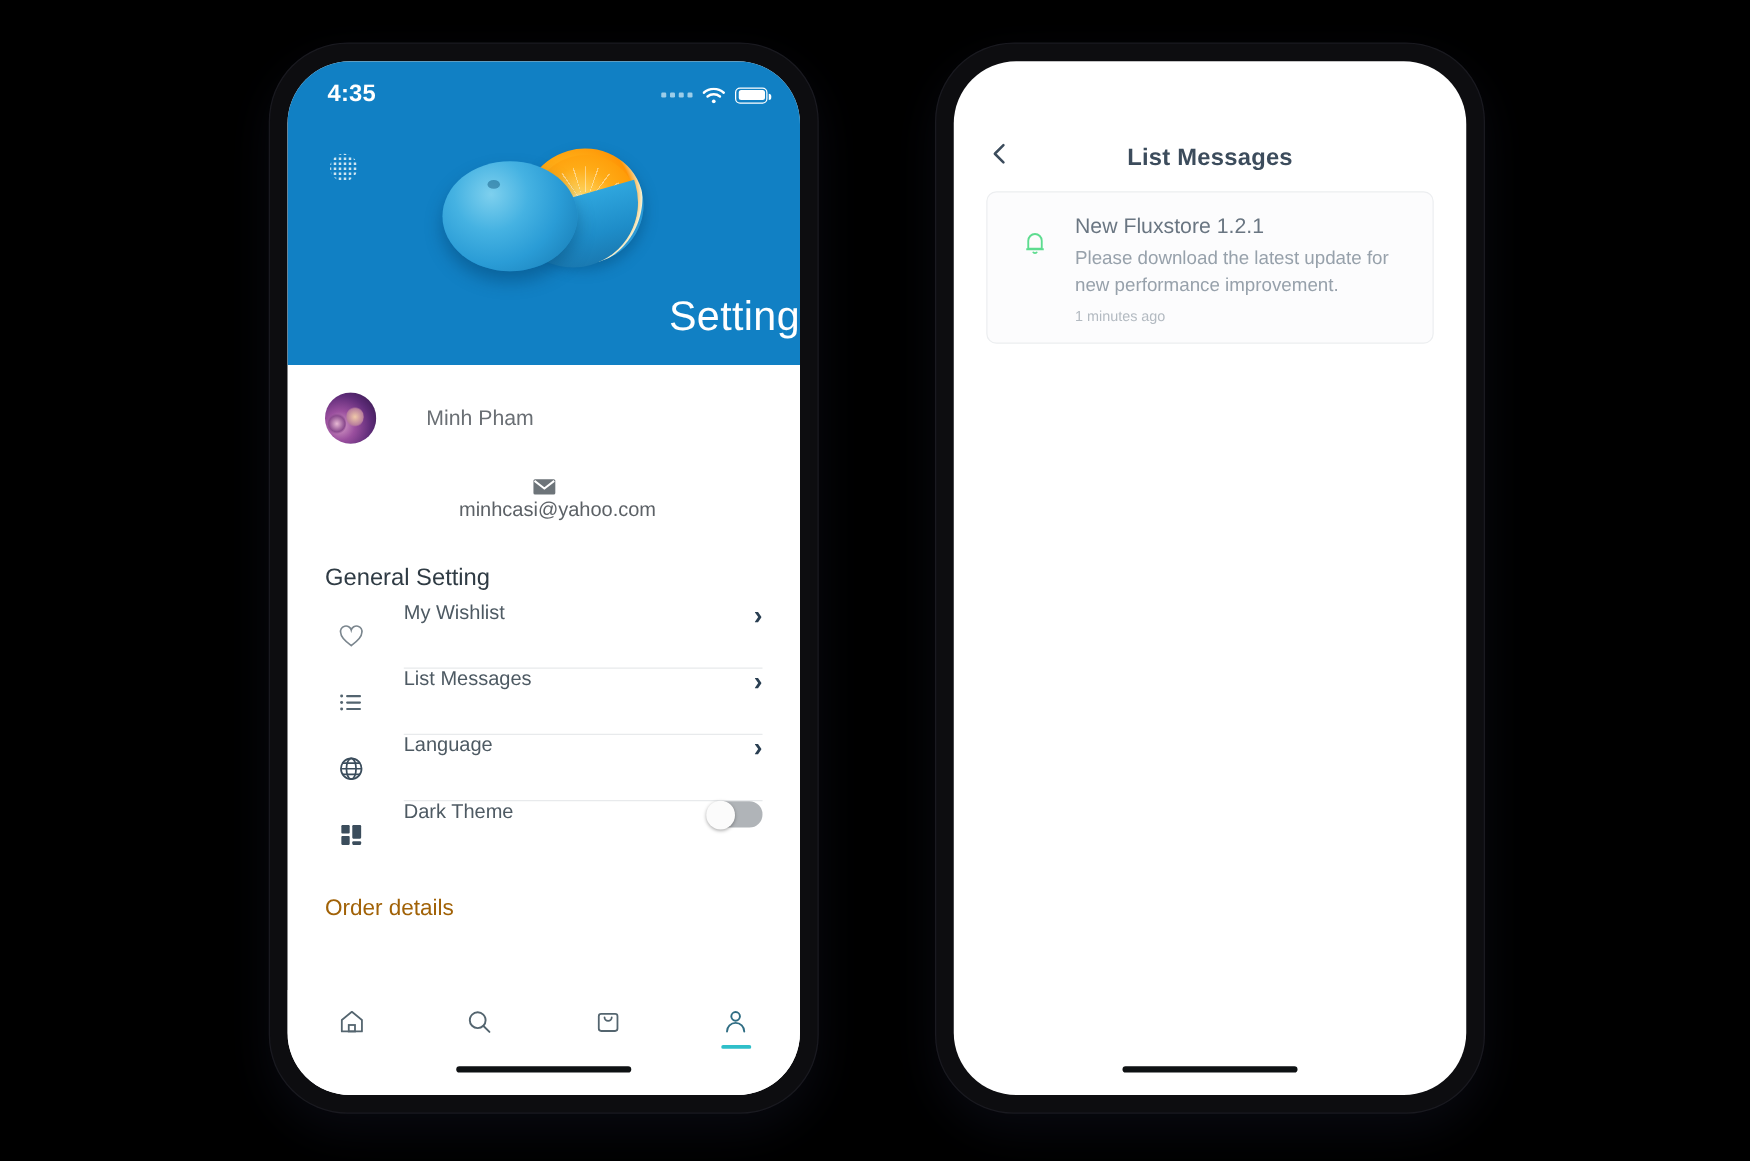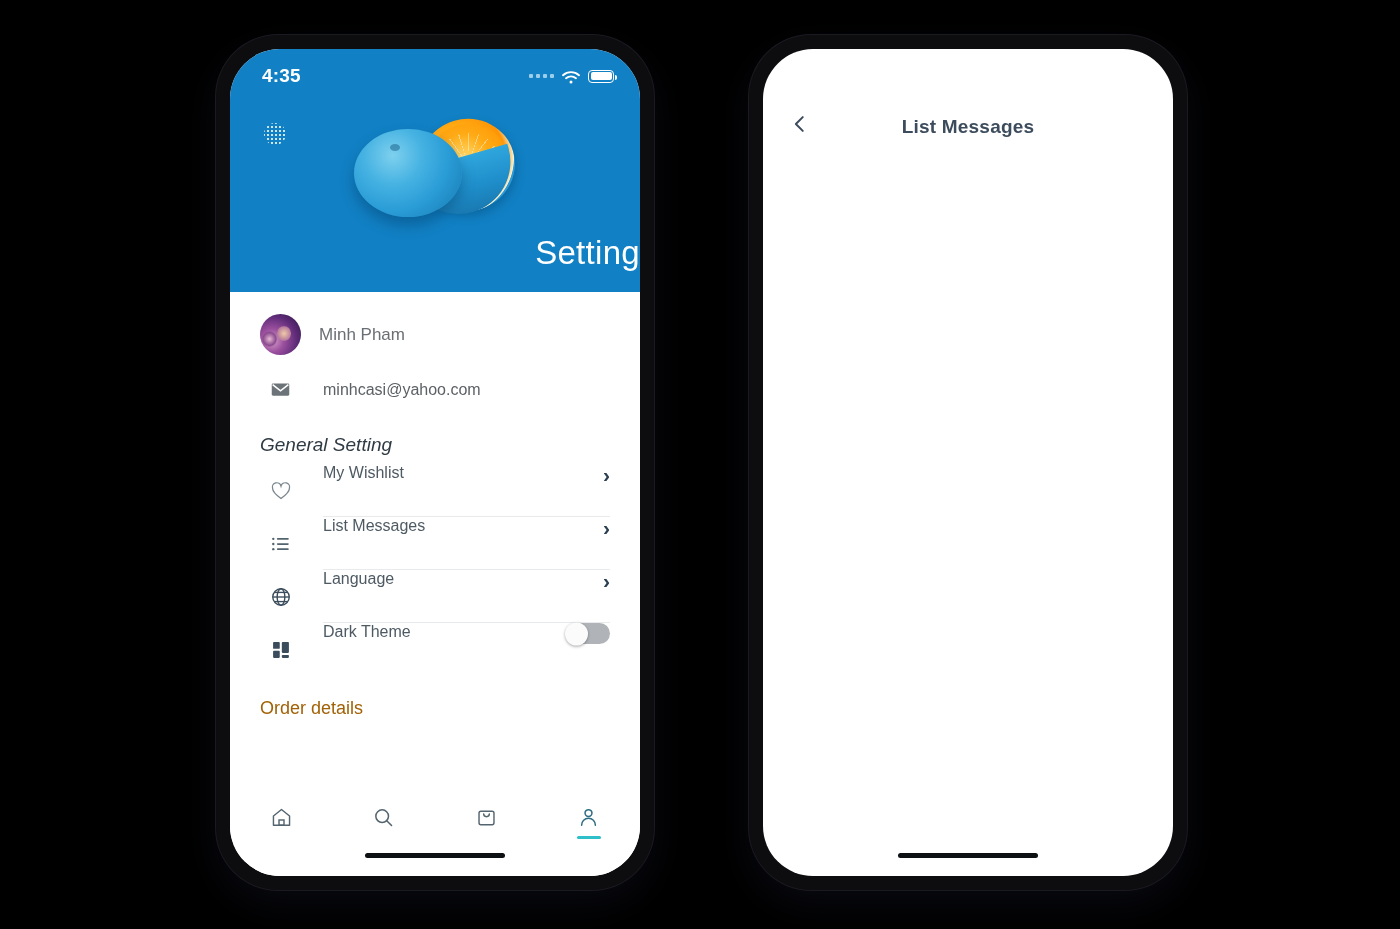--- a/index.html
+++ b/index.html
@@ -113,29 +113,29 @@
     flex: none; overflow:hidden; position:relative;
   }
   .avatar::before{
     content:""; position:absolute; left:42%; top:28%; width:34%; height:40%;
     border-radius:50%; background: radial-gradient(circle,#f0c9a8 0%, #b97f9d 60%, transparent 72%);
   }
   .avatar::after{
     content:""; position:absolute; left:6%; top:38%; width:36%; height:46%;
     border-radius:50%; background: radial-gradient(circle,#e8b9d4 0%, #8a4a8e 55%, transparent 70%);
   }
-  .profile-name { margin-left: 18px; font-size: 17px; color:#6a6f74; }
-
-  .email-row { display:flex; align-items:center; padding: 14px 30px 22px 30px; }
+  .profile-name { margin-left: 40px; font-size: 17px; color:#6a6f74; }
+
+  .email-row { display:flex; align-items:center; padding: 14px 30px 22px 30px; flex-direction: column; }
   .email-icon { width: 41px; display:flex; justify-content:center; flex:none; }
   .email-text { margin-left: 22px; font-size: 16px; color:#5c6166; }
 
   .section-title {
     padding: 12px 30px 8px 30px;
-    font-size: 19px; color:#2f3b44; font-weight: 400; font-style: italic;
+    font-size: 19px; color:#2f3b44; font-weight: 400;
   }
   .setting-list { padding: 0 0 0 0; }
   .setting-row {
     display:flex; height: 53px; padding: 0 30px 0 30px;
     position: relative;
   }
   .setting-row .ico { width: 41px; flex:none; display:flex; justify-content:center; align-items:center; color:#53646f; }
   .setting-row .lbl { margin-left: 22px; font-size: 16px; color:#4e5a63; flex:1; }
   .setting-row .divider {
     position:absolute; left: 93px; right: 30px; bottom: 0; height:1px; background:#e8eaec;
@@ -382,20 +382,34 @@
         <span class="back-btn">
           <svg viewBox="0 0 24 24" width="22" height="22" fill="none" stroke="#3c4c5c" stroke-width="2.2" stroke-linecap="round" stroke-linejoin="round">
             <polyline points="15,4.5 7.5,12 15,19.5"></polyline>
           </svg>
         </span>
         <div class="msg-title">List Messages</div>
       </div>
 
       <div class="msg-list">
 
+        <div class="msg-card">
+          <span class="msg-ico">
+            <svg viewBox="0 0 24 24" width="24" height="24" fill="none" stroke="#5ddc8f" stroke-width="1.5">
+              <path d="M6.6 17 V10.6 a5.4 5.4 0 0 1 10.8 0 V17 Z"></path>
+              <line x1="5" y1="17.4" x2="19" y2="17.4"></line>
+              <path d="M10.4 19.4 a1.7 1.7 0 0 0 3.2 0"></path>
+            </svg>
+          </span>
+          <div class="msg-body">
+            <div class="msg-t">New Fluxstore 1.2.1</div>
+            <div class="msg-d">Please download the latest update for new performance improvement.</div>
+            <div class="msg-time">1 minutes ago</div>
+          </div>
+        </div>
 
 
       </div>
 
       <div class="home-ind"></div>
     </div>
   </div>
 
 </div>
 

